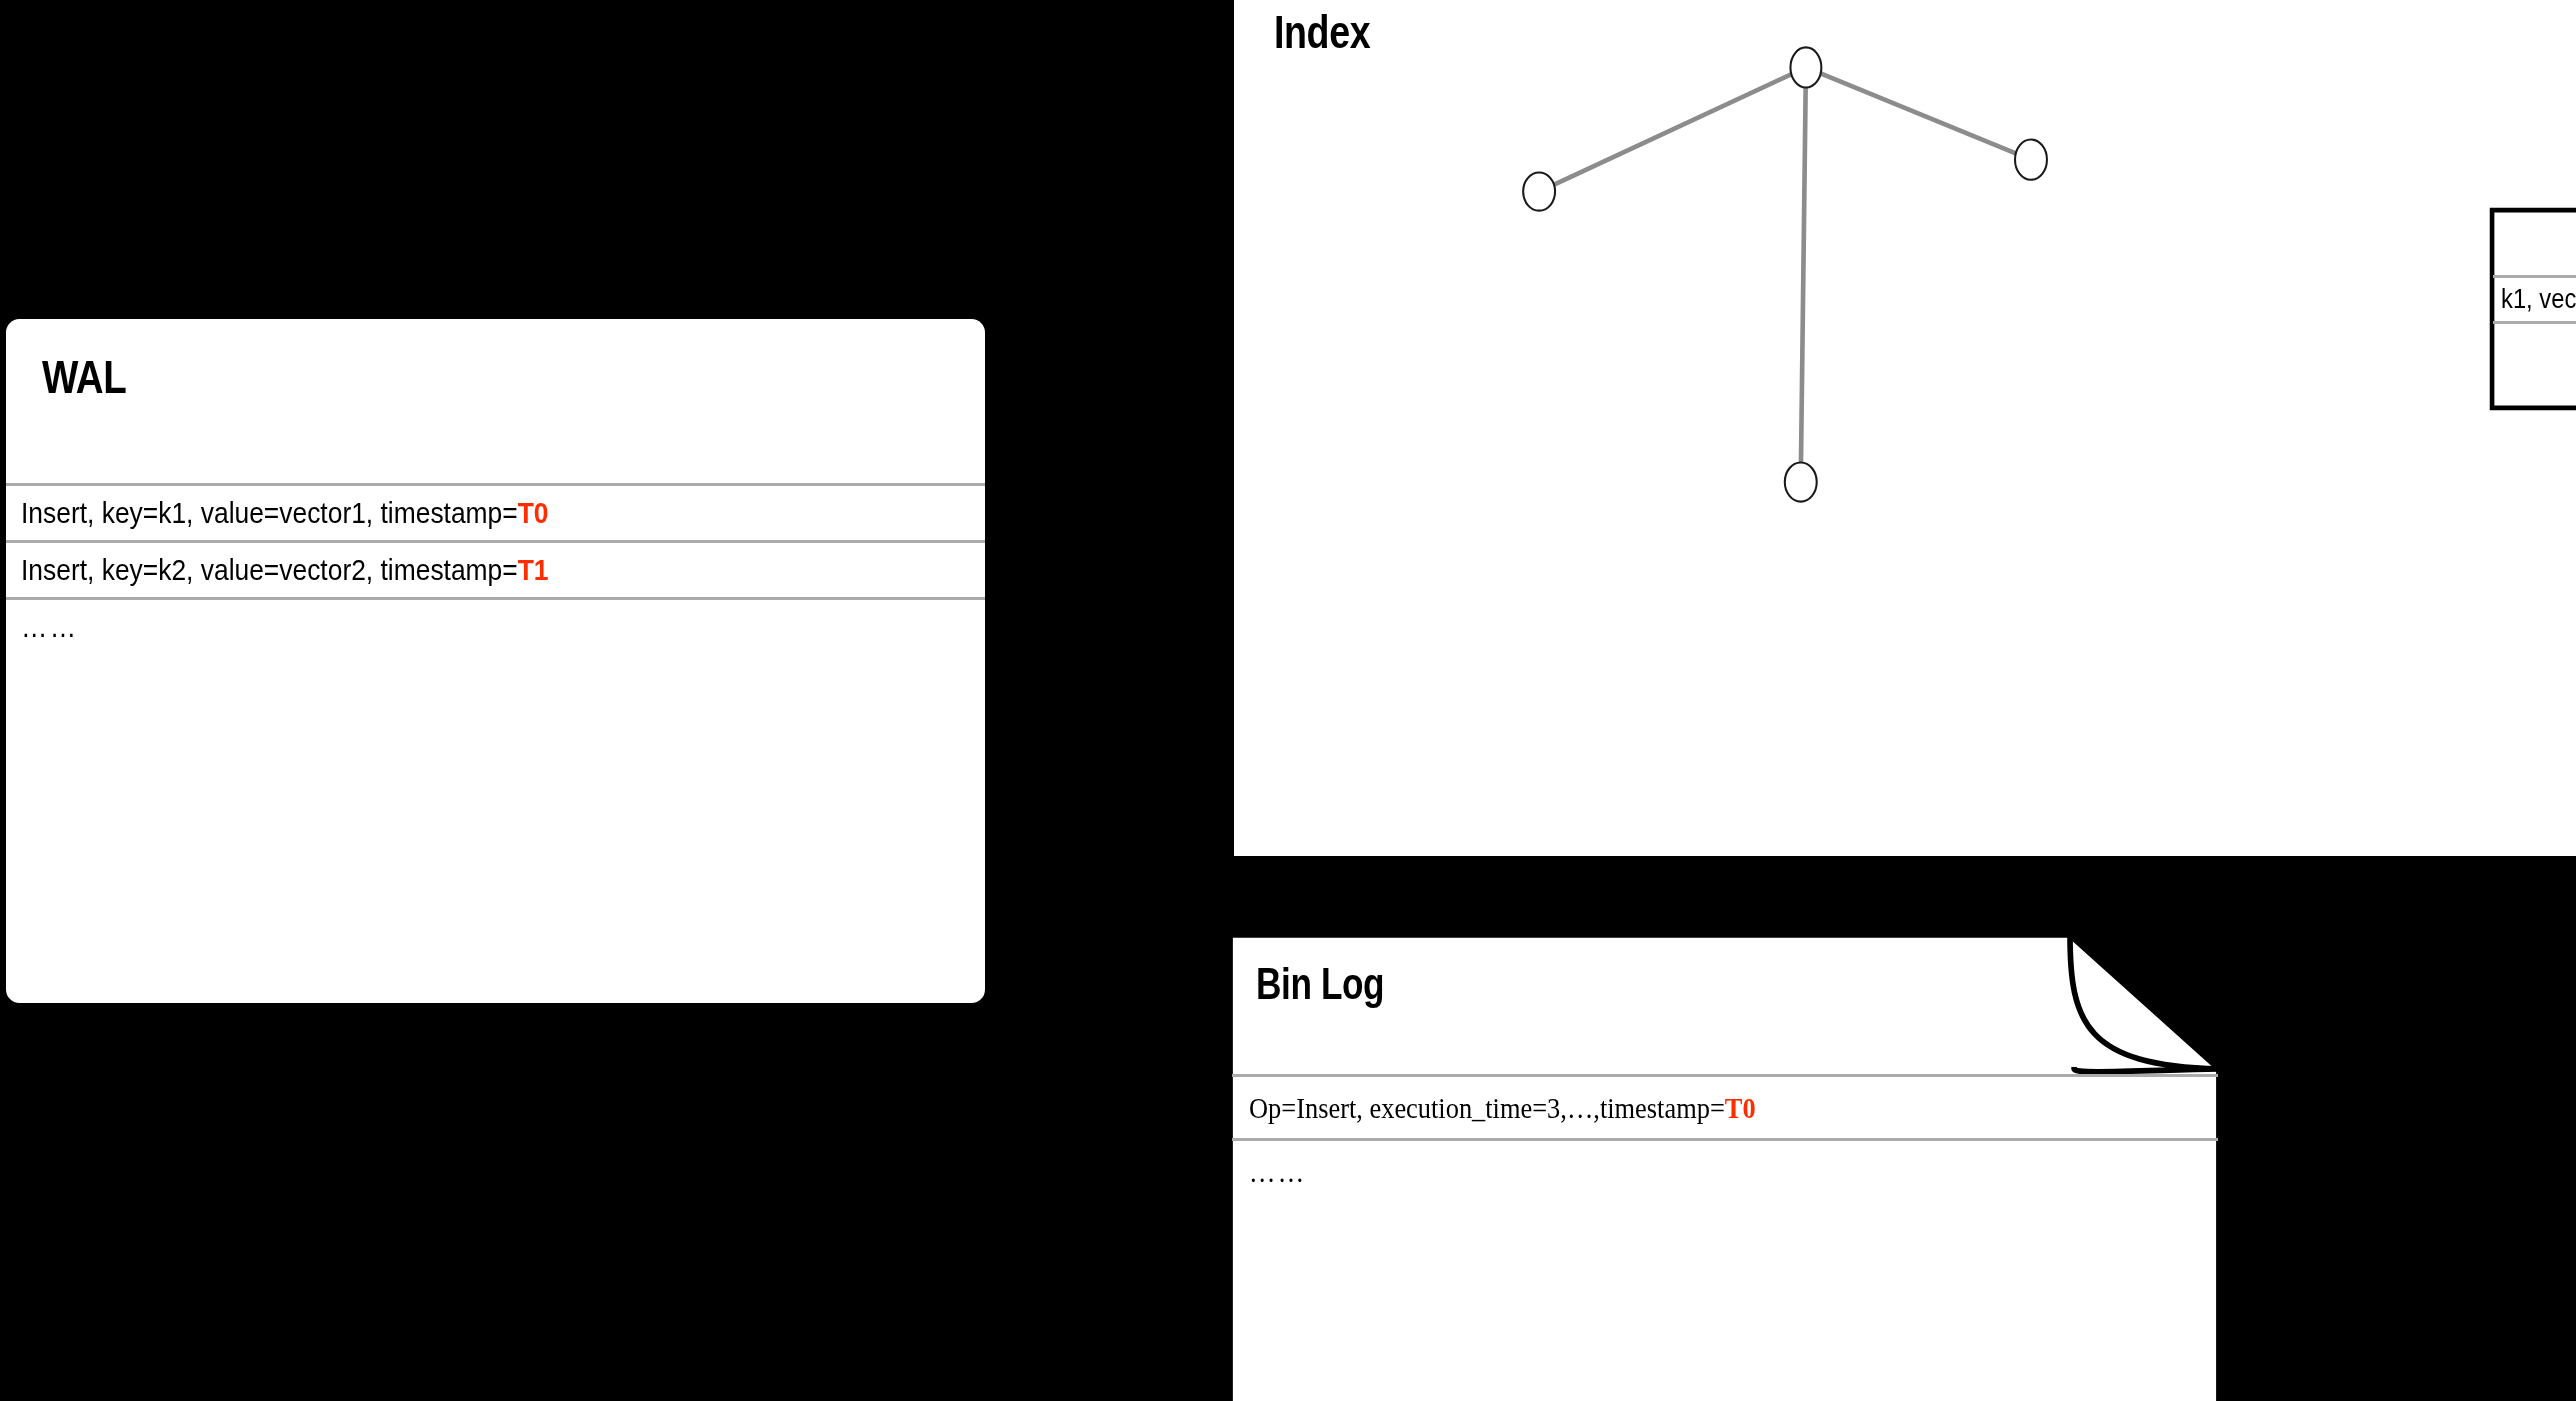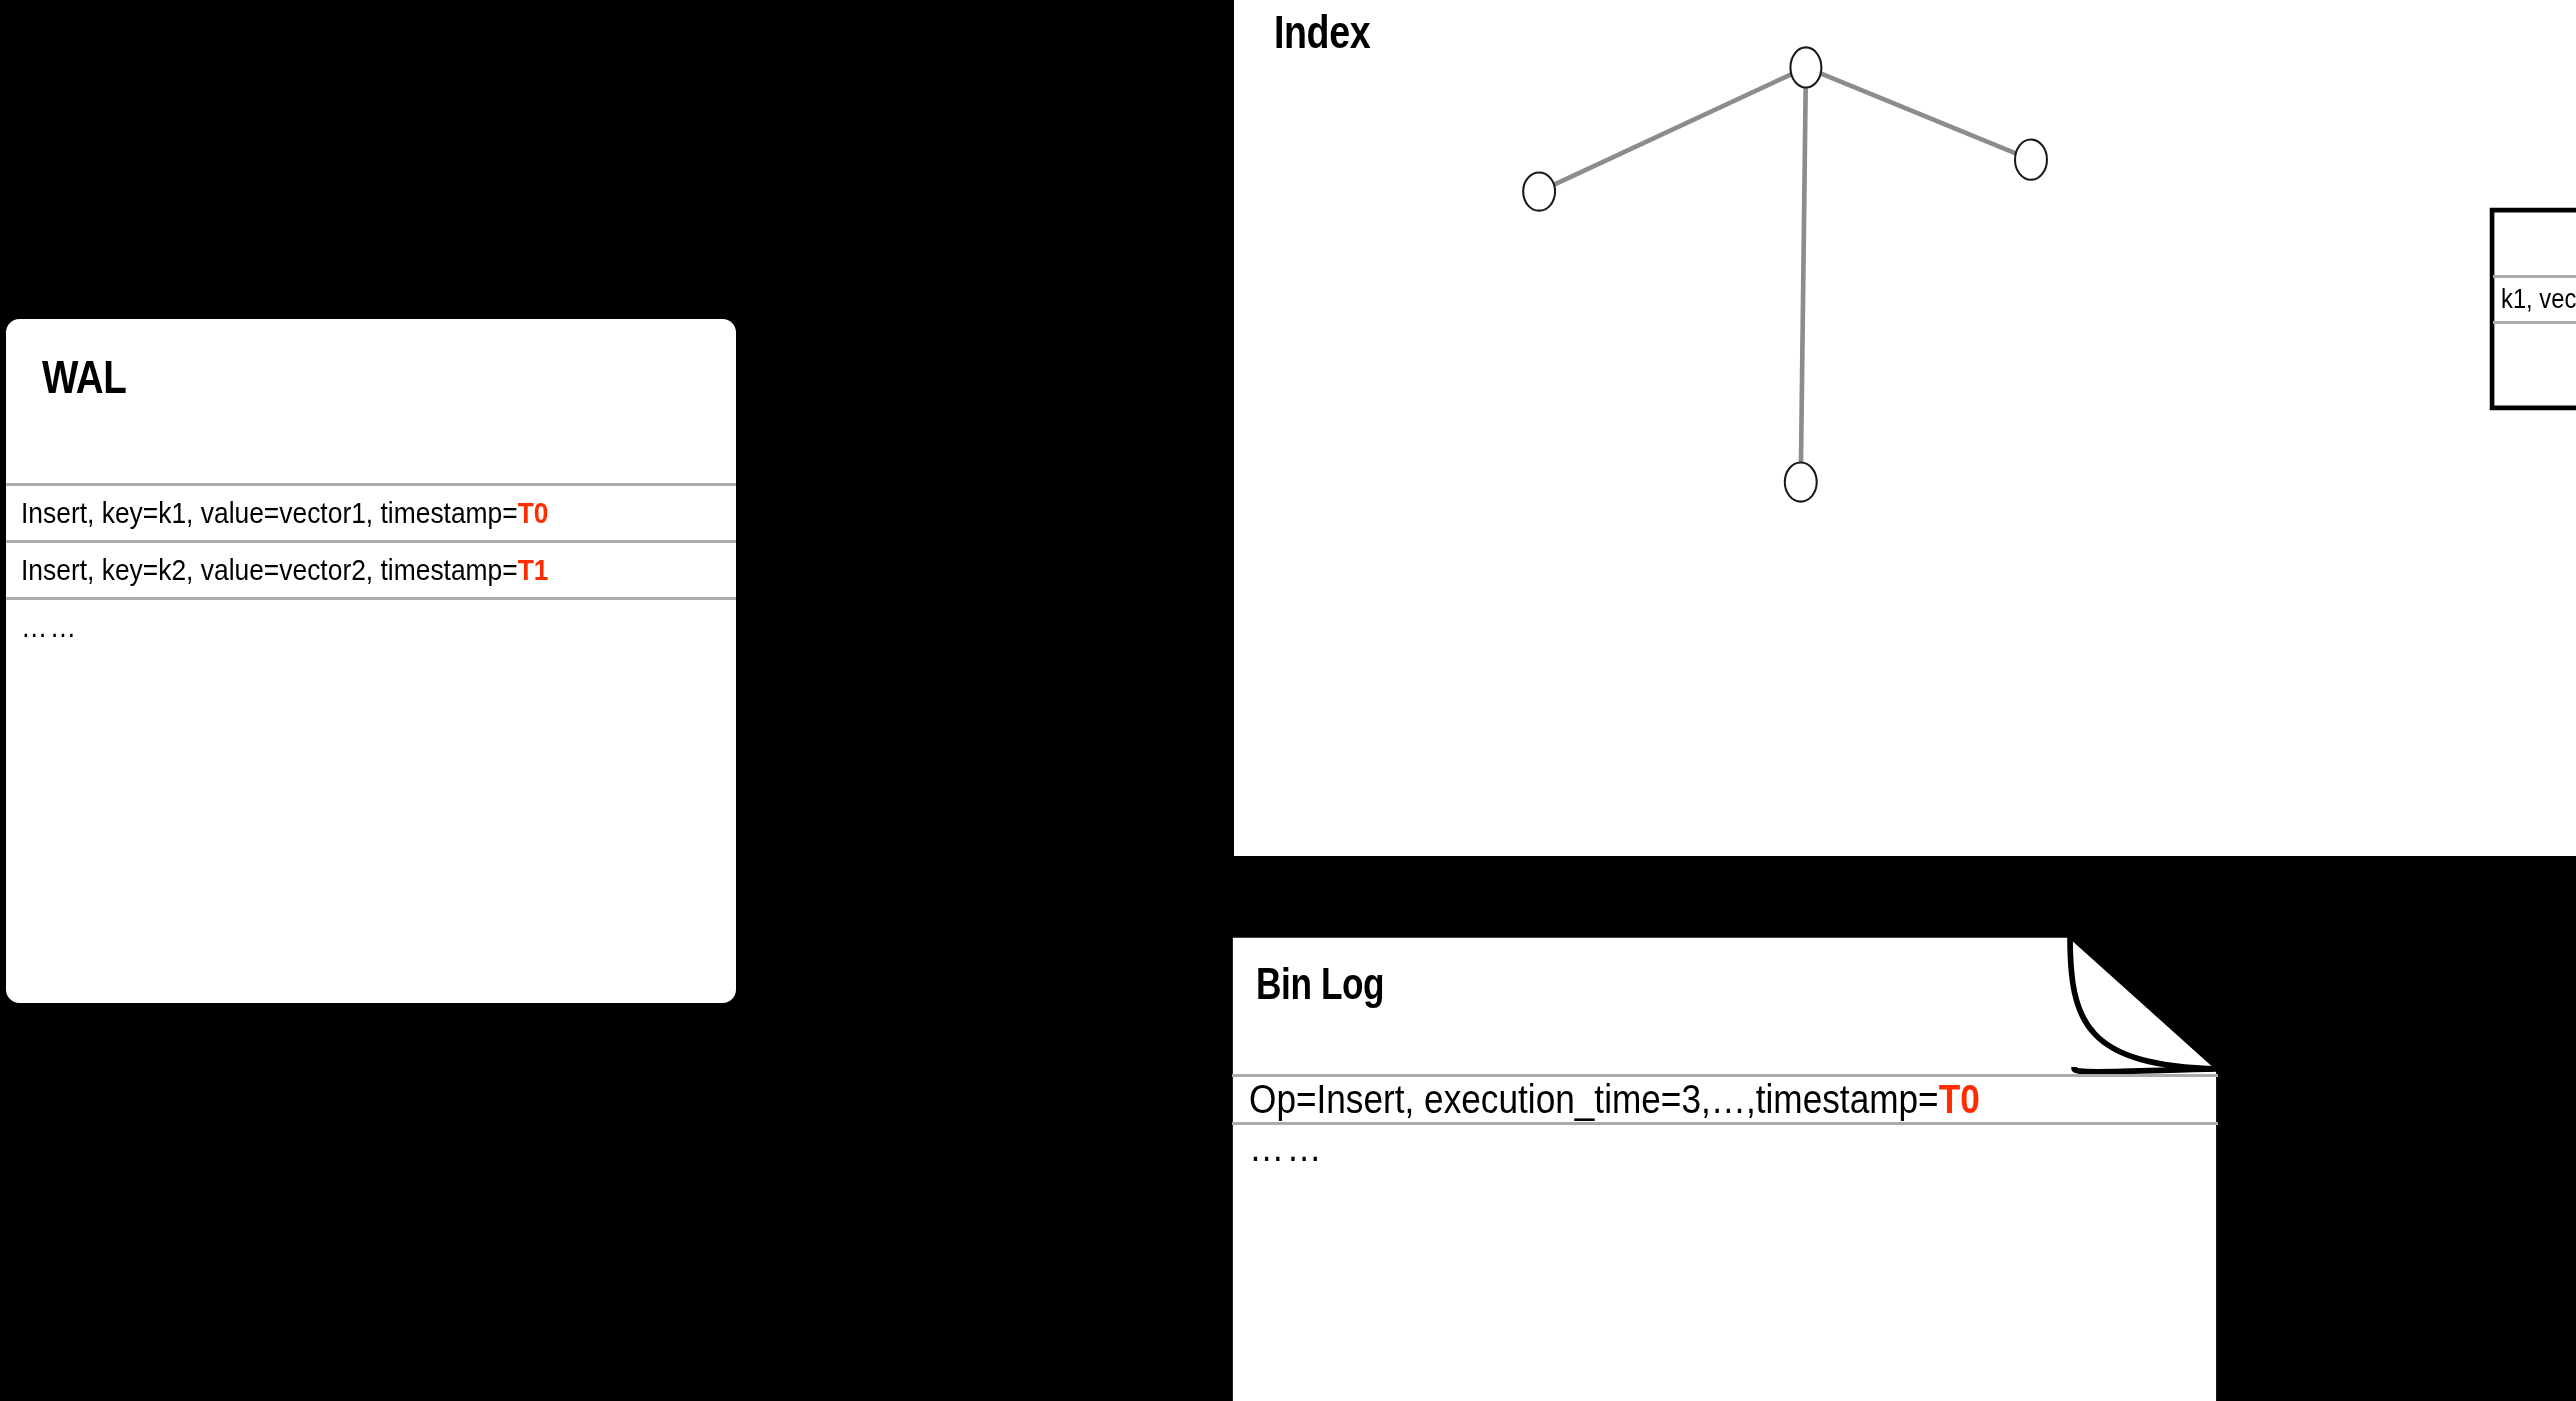--- a/index.html
+++ b/index.html
@@ -15,21 +15,21 @@
     font-family: "Liberation Sans", "DejaVu Sans", sans-serif;
   }
 
   
   .panel {
     position: absolute;
     background: #fff;
     box-sizing: border-box;
   }
   .panel-wal {
-    left: 6.2px; top: 319px; width: 730px; height: 684px;
+    left: 6.2px; top: 319px; width: 979px; height: 684px;
     border-radius: 13.4px;
   }
   .panel-index {
     left: 1234px; top: 0px; width: 1578px; height: 856px;
   }
 
   
   .title {
     position: absolute;
     font-weight: bold;
@@ -93,21 +93,21 @@
   .doc .doc-rows .row { border-top: 3.6px solid #ababab; }
 
   
   .card-k1   { left: 1256px; top: 208px;  width: 531px; height: 202px; }
   .card-k1 .doc-rows { top: 67px; }
   .card-k1 .row { height: 46px; padding-left: 8.2px; font-size: 27px; }
 
   
   .card-binlog { left: 1229px; top: 934px; width: 992px; height: 479px; }
   .card-binlog .doc-rows { top: 140px; }
-  .card-binlog .row { height: 48px; padding-left: 16.5px; font-size: 40px; }
+  .card-binlog .row { height: 64px; padding-left: 16.5px; font-size: 30px; font-family: Liberation Serif, serif; }
 
   
   .tree {
     position: absolute;
     left: 0; top: 0; width: 1578px; height: 856px;
     pointer-events: none;
     overflow: visible;
   }
   .tree line { stroke: #8c8c8c; stroke-width: 9; }
   .tree ellipse { fill: #ffffff; stroke: #1a1a1a; stroke-width: 4; }

